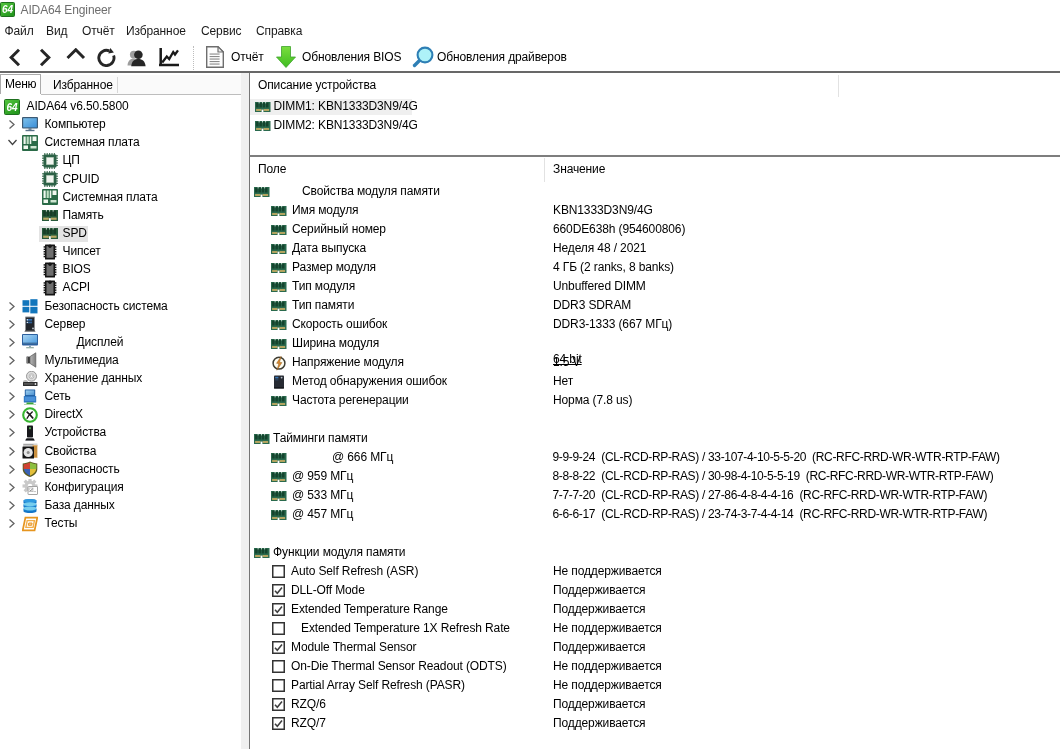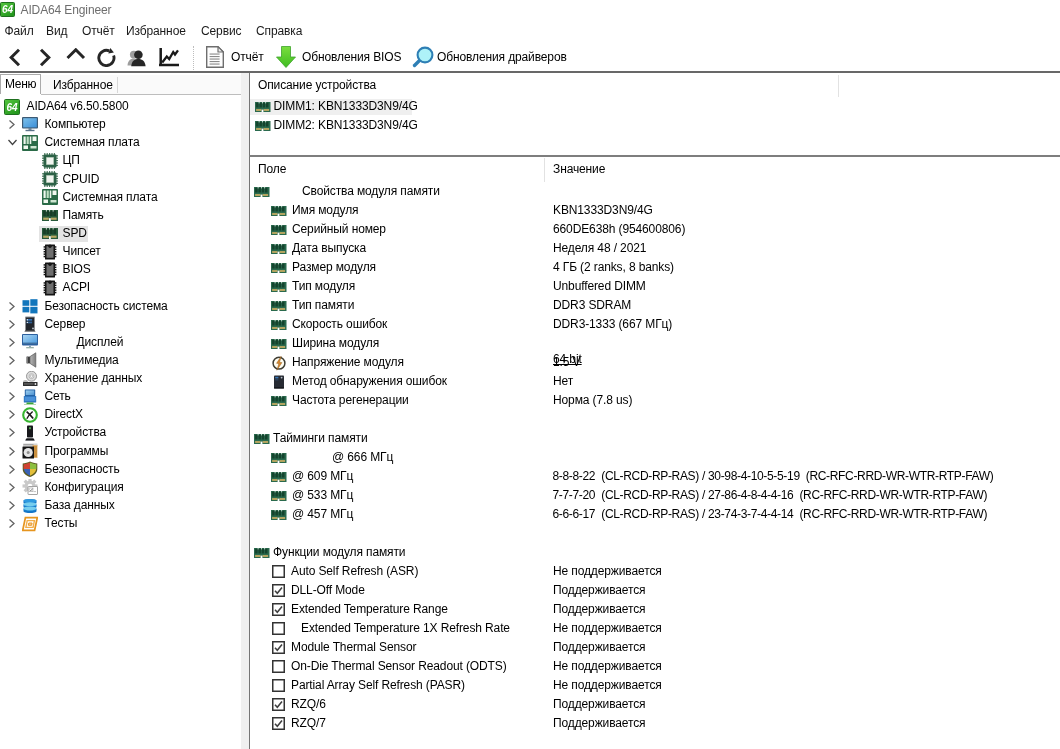--- a/index.html
+++ b/index.html
@@ -373,21 +373,21 @@
     </svg>
 <svg class="ic" style="left:22px;top:443.06999999999994px;" width="16" height="16" viewBox="0 0 16 16">
       <rect x="1" y="0.5" width="14.5" height="3" fill="#d4d4d4" rx="0.5"></rect>
       <rect x="1.5" y="1.2" width="10" height="1" fill="#9a9a9a"></rect>
       <rect x="10.5" y="2" width="5" height="13" fill="#ddb173"></rect>
       <rect x="11" y="3" width="4" height="11" fill="#c98f3e"></rect>
       <rect x="0.5" y="3.5" width="11.5" height="12" fill="#141414" rx="0.5"></rect>
       <circle cx="6.2" cy="9.5" r="4.6" fill="#e4e4e4"></circle>
       <circle cx="6.2" cy="9.5" r="1.5" fill="#8f8f8f"></circle>
     </svg>
-<div class="t" style="left:44.5px;top:443.56999999999994px;">Программы</div>
+<div class="t" style="left:44.5px;top:443.56999999999994px;">Свойства</div>
 <svg class="ic" style="left:8px;top:463.69999999999993px;" width="8" height="11" viewBox="0 0 8 11">
       <polyline points="1.5,1.5 6,5.5 1.5,9.5" fill="none" stroke="#636363" stroke-width="1.3"></polyline>
     </svg>
 <svg class="ic" style="left:22px;top:461.19999999999993px;" width="16" height="16" viewBox="0 0 16 16">
       <path d="M8,0.5 C10,1.6 13,2.3 15.3,2.4 L15.3,8 C15.3,12 12,14.8 8,16 C4,14.8 0.7,12 0.7,8 L0.7,2.4 C3,2.3 6,1.6 8,0.5 Z" fill="#5a5a20"></path>
       <path d="M8,1.6 L8,8 L1.6,8 L1.6,3.2 C4,3.1 6.4,2.5 8,1.6 Z" fill="#cf4232"></path>
       <path d="M8,1.6 L8,8 L14.4,8 L14.4,3.2 C12,3.1 9.6,2.5 8,1.6 Z" fill="#8cbf3f"></path>
       <path d="M8,8 L1.8,8 C2.2,11 4.8,13.4 8,14.7 Z" fill="#3a62b5"></path>
       <path d="M8,8 L14.2,8 C13.8,11 11.2,13.4 8,14.7 Z" fill="#e3bf3a"></path>
     </svg>
@@ -657,34 +657,35 @@
       <rect x="7.7" y="0.7" width="2.5" height="4.8" fill="#14432d"></rect>
       <rect x="11.0" y="0.7" width="2.5" height="4.8" fill="#14432d"></rect>
       <rect x="3.7" y="0" width="0.8" height="1.4" fill="#dfeae2"></rect>
       <rect x="7.0" y="0" width="0.8" height="1.4" fill="#dfeae2"></rect>
       <rect x="10.3" y="0" width="0.8" height="1.4" fill="#dfeae2"></rect>
       <rect x="1.1" y="7.0" width="5.3" height="2" fill="#b3a45f"></rect>
       <rect x="8.6" y="7.0" width="5.5" height="2" fill="#b3a45f"></rect>
       <rect x="6.6" y="7.6" width="1.8" height="2.4" fill="#fff"></rect>
     </svg>
 <div class="t" style="left:292px;top:450.0px;margin-left:40px;">@ 666 МГц</div>
+<div class="t" style="left:552.5px;top:450.0px;letter-spacing:-0.33px;">9-9-9-24  (CL-RCD-RP-RAS) / 33-107-4-10-5-5-20  (RC-RFC-RRD-WR-WTR-RTP-FAW)</div>
 <svg class="ic" style="left:271px;top:471.5px;" width="16" height="10" viewBox="0 0 16 10">
       <rect x="0" y="0" width="15.5" height="10" fill="#2a6a4e"></rect>
       <rect x="1.1" y="0.7" width="2.5" height="4.8" fill="#14432d"></rect>
       <rect x="4.4" y="0.7" width="2.5" height="4.8" fill="#14432d"></rect>
       <rect x="7.7" y="0.7" width="2.5" height="4.8" fill="#14432d"></rect>
       <rect x="11.0" y="0.7" width="2.5" height="4.8" fill="#14432d"></rect>
       <rect x="3.7" y="0" width="0.8" height="1.4" fill="#dfeae2"></rect>
       <rect x="7.0" y="0" width="0.8" height="1.4" fill="#dfeae2"></rect>
       <rect x="10.3" y="0" width="0.8" height="1.4" fill="#dfeae2"></rect>
       <rect x="1.1" y="7.0" width="5.3" height="2" fill="#b3a45f"></rect>
       <rect x="8.6" y="7.0" width="5.5" height="2" fill="#b3a45f"></rect>
       <rect x="6.6" y="7.6" width="1.8" height="2.4" fill="#fff"></rect>
     </svg>
-<div class="t" style="left:292px;top:469.0px;">@ 609 МГц</div>
+<div class="t" style="left:292px;top:469.0px;">@ 959 МГц</div>
 <div class="t" style="left:552.5px;top:469.0px;letter-spacing:-0.33px;">8-8-8-22  (CL-RCD-RP-RAS) / 30-98-4-10-5-5-19  (RC-RFC-RRD-WR-WTR-RTP-FAW)</div>
 <svg class="ic" style="left:271px;top:490.5px;" width="16" height="10" viewBox="0 0 16 10">
       <rect x="0" y="0" width="15.5" height="10" fill="#2a6a4e"></rect>
       <rect x="1.1" y="0.7" width="2.5" height="4.8" fill="#14432d"></rect>
       <rect x="4.4" y="0.7" width="2.5" height="4.8" fill="#14432d"></rect>
       <rect x="7.7" y="0.7" width="2.5" height="4.8" fill="#14432d"></rect>
       <rect x="11.0" y="0.7" width="2.5" height="4.8" fill="#14432d"></rect>
       <rect x="3.7" y="0" width="0.8" height="1.4" fill="#dfeae2"></rect>
       <rect x="7.0" y="0" width="0.8" height="1.4" fill="#dfeae2"></rect>
       <rect x="10.3" y="0" width="0.8" height="1.4" fill="#dfeae2"></rect>

